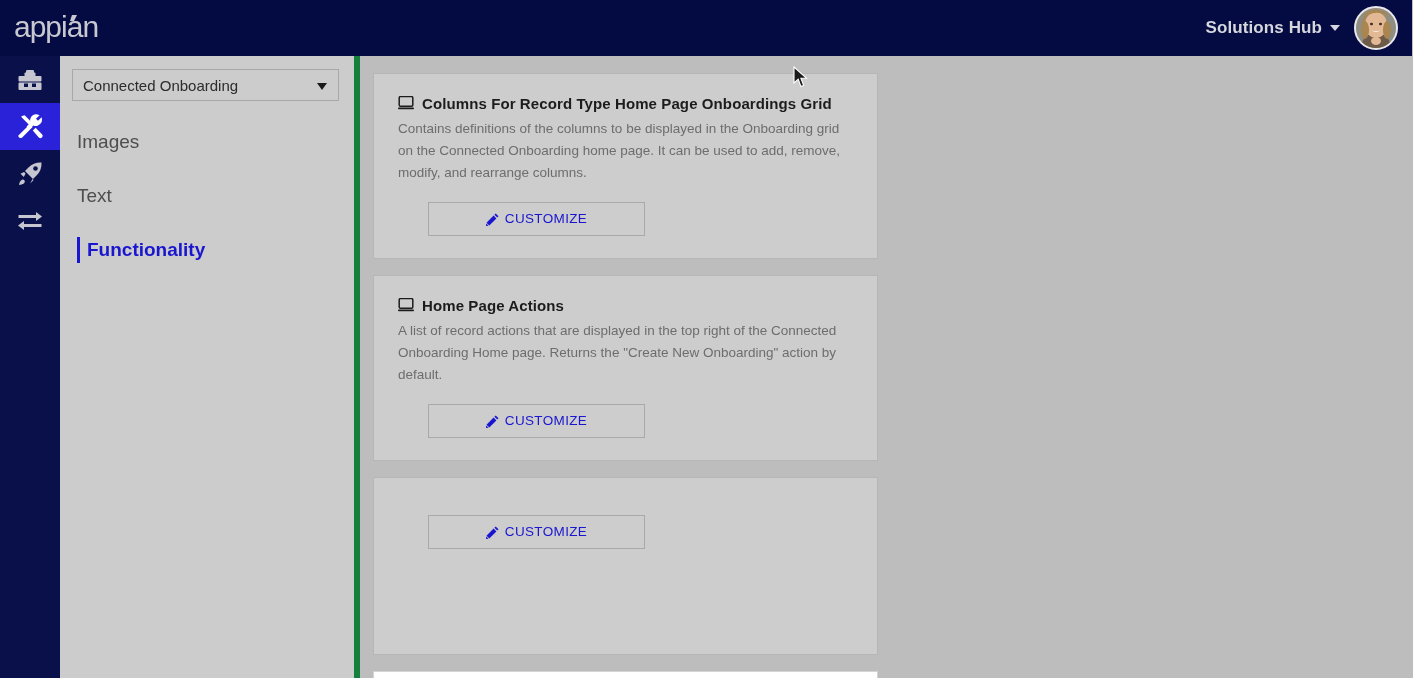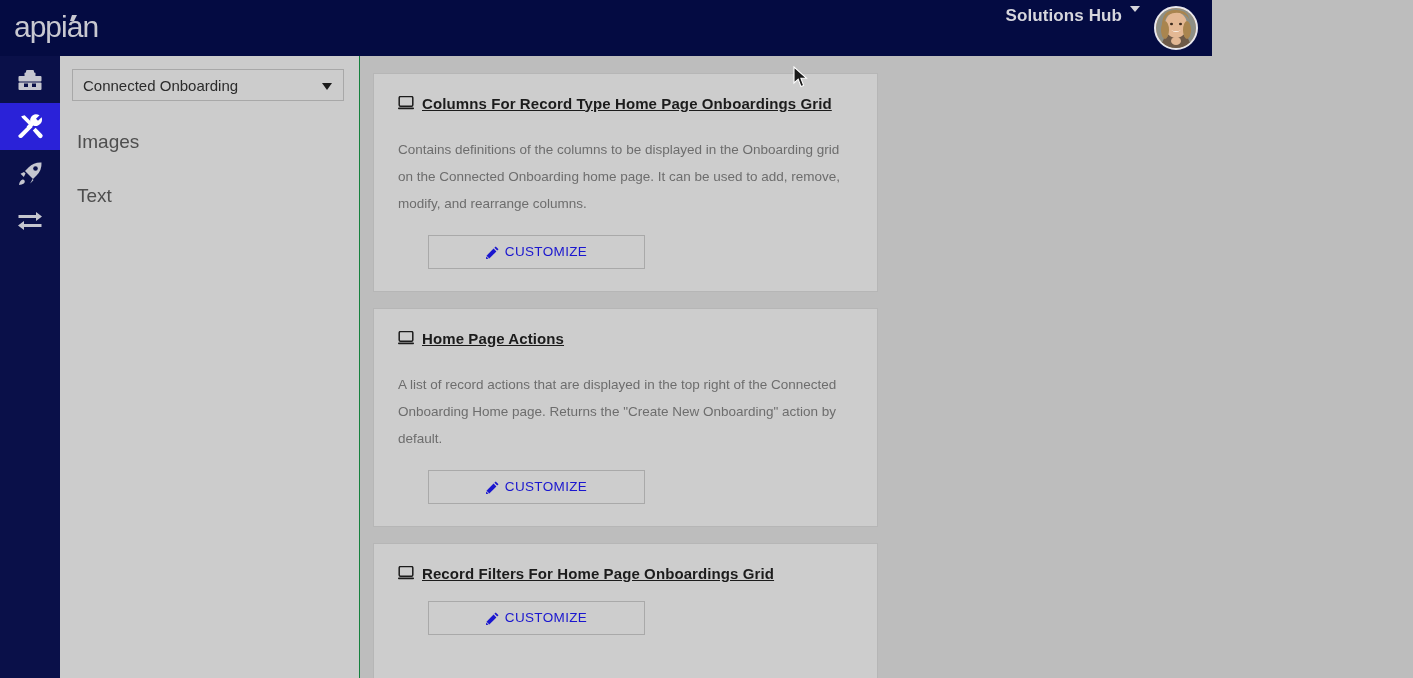--- a/index.html
+++ b/index.html
@@ -7,33 +7,33 @@
     width: 1413px; height: 678px;
     font-family: "Liberation Sans", sans-serif;
     background: #bdbdbd;
     overflow: hidden;
   }
   #app { position: relative; width: 1413px; height: 678px; }
 
   
   .topbar {
     position: absolute; top: 0; left: 0;
-    width: 1212px; height: 56px;
+    width: 1412px; height: 56px;
     background: #040b42;
     display: flex; align-items: center;
     z-index: 30;
   }
   .logo {
     margin-left: 14px;
     height: 40px; display: flex; align-items: center;
   }
   .logo svg { display: block; }
   .topbar-right {
     margin-left: auto; margin-right: 14px;
-    display: flex; align-items: flex-start; gap: 14px;
+    display: flex; align-items: center; gap: 14px;
   }
   .user-name {
     color: #d6d6dd; font-size: 17px; font-weight: bold;
     letter-spacing: .1px;
   }
   .user-caret {
     width: 0; height: 0;
     border-left: 5px solid transparent;
     border-right: 5px solid transparent;
     border-top: 6px solid #d6d6dd;
@@ -58,21 +58,21 @@
     display: flex; align-items: center; justify-content: center;
   }
   .rail-item.active { background: #2a22d8; }
   .rail-item svg { display: block; }
 
   
   .navpanel {
     position: absolute; top: 56px; left: 60px;
     width: 300px; height: 622px;
     background: #cccccc;
-    border-right: 1px solid #15803d;
+    border-right: 6px solid #15803d;
     z-index: 10;
   }
   .nav-select {
     margin: 13px 15px 0 12px;
     height: 32px;
     background: #cccccc;
     border: 1px solid #a8a8a8;
     display: flex; align-items: center;
     padding: 0 10px;
     font-size: 15px; color: #2c2c2c;
@@ -127,25 +127,25 @@
   .card.h-mid  { min-height: 178px; }
 
   .card-head {
     display: flex; align-items: center; gap: 8px;
     min-height: 20px;
   }
   .card-icon { flex: 0 0 auto; display: flex; align-items: center; }
   .card-icon svg { display: block; }
   .card-title {
     font-size: 15px; font-weight: bold; color: #1c1c1c;
-    letter-spacing: .1px; white-space: nowrap; text-decoration: underline;
+    letter-spacing: .1px; white-space: nowrap;
   }
   .card-desc {
-    margin-top: 23px;
-    font-size: 13.5px; line-height: 27px;
+    margin-top: 5px;
+    font-size: 13.5px; line-height: 22px;
     color: #6d6d6d;
     max-width: 470px;
   }
   .card-actions {
     margin-top: 18px;
     display: flex; gap: 21px; padding-left: 30px;
   }
   .btn {
     height: 34px; min-width: 217px;
     background: #cdcdcd;
@@ -245,20 +245,23 @@
       <span>Connected Onboarding</span>
       <span class="sel-caret"></span>
     </div>
     <div class="nav-list">
       <div class="nav-item">
         <span class="nav-label">Images</span>
       </div>
       <div class="nav-item">
         <span class="nav-label">Text</span>
       </div>
+      <div class="nav-item active">
+        <span class="nav-label">Functionality</span>
+      </div>
     </div>
   </div>
 
   <div class="content">
     <div class="grid">
 
       <div class="card h-tall">
         <div class="card-head">
           <span class="card-icon">
             <svg width="16" height="14" viewBox="0 0 16 14" fill="#1c1c1c">
@@ -302,29 +305,20 @@
                 <path d="M7.6 2.6 L10.4 5.4 L3.3 12.5 L0.5 9.7 Z"></path>
                 <path d="M0.2 10.4 L2.6 12.8 L0 13 Z"></path>
               </svg>
             </span>
             <span class="btn-label">CUSTOMIZE</span>
           </div>
         </div>
       </div>
 
       <div class="card h-mid">
-        <div class="card-head">
-          <span class="card-icon">
-            <svg width="16" height="14" viewBox="0 0 16 14" fill="#1c1c1c">
-              <rect x="1.2" y="0.6" width="13.6" height="9.6" rx="1.2" fill="none" stroke="#1c1c1c" stroke-width="1.5"></rect>
-              <rect x="0" y="11.6" width="16" height="1.6" rx="0.8"></rect>
-            </svg>
-          </span>
-          <span class="card-title">Record Filters For Home Page Onboardings Grid</span>
-        </div>
         <div class="card-actions">
           <div class="btn">
             <span>
               <svg width="13" height="13" viewBox="0 0 13 13" fill="#1a16cf">
                 <path d="M9.7 0.5 L12.5 3.3 L11.2 4.6 L8.4 1.8 Z"></path>
                 <path d="M7.6 2.6 L10.4 5.4 L3.3 12.5 L0.5 9.7 Z"></path>
                 <path d="M0.2 10.4 L2.6 12.8 L0 13 Z"></path>
               </svg>
             </span>
             <span class="btn-label">CUSTOMIZE</span>

